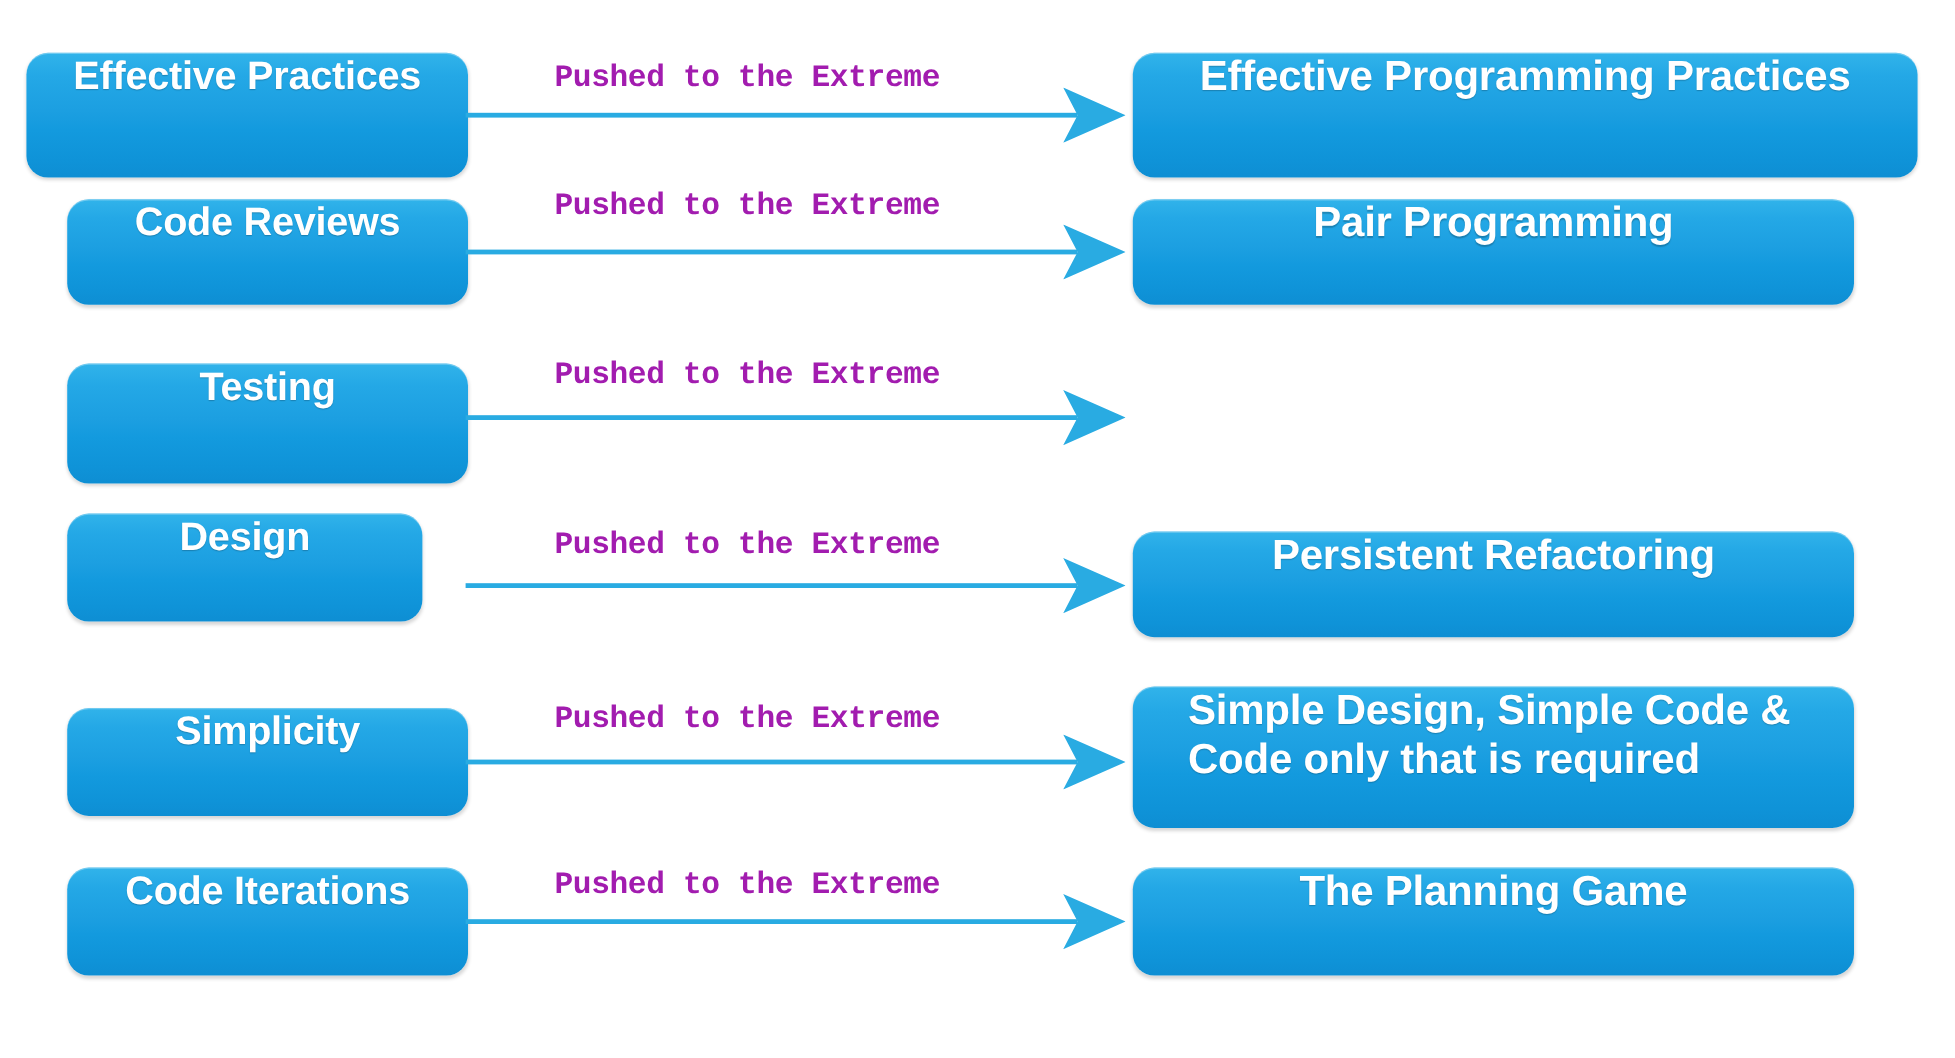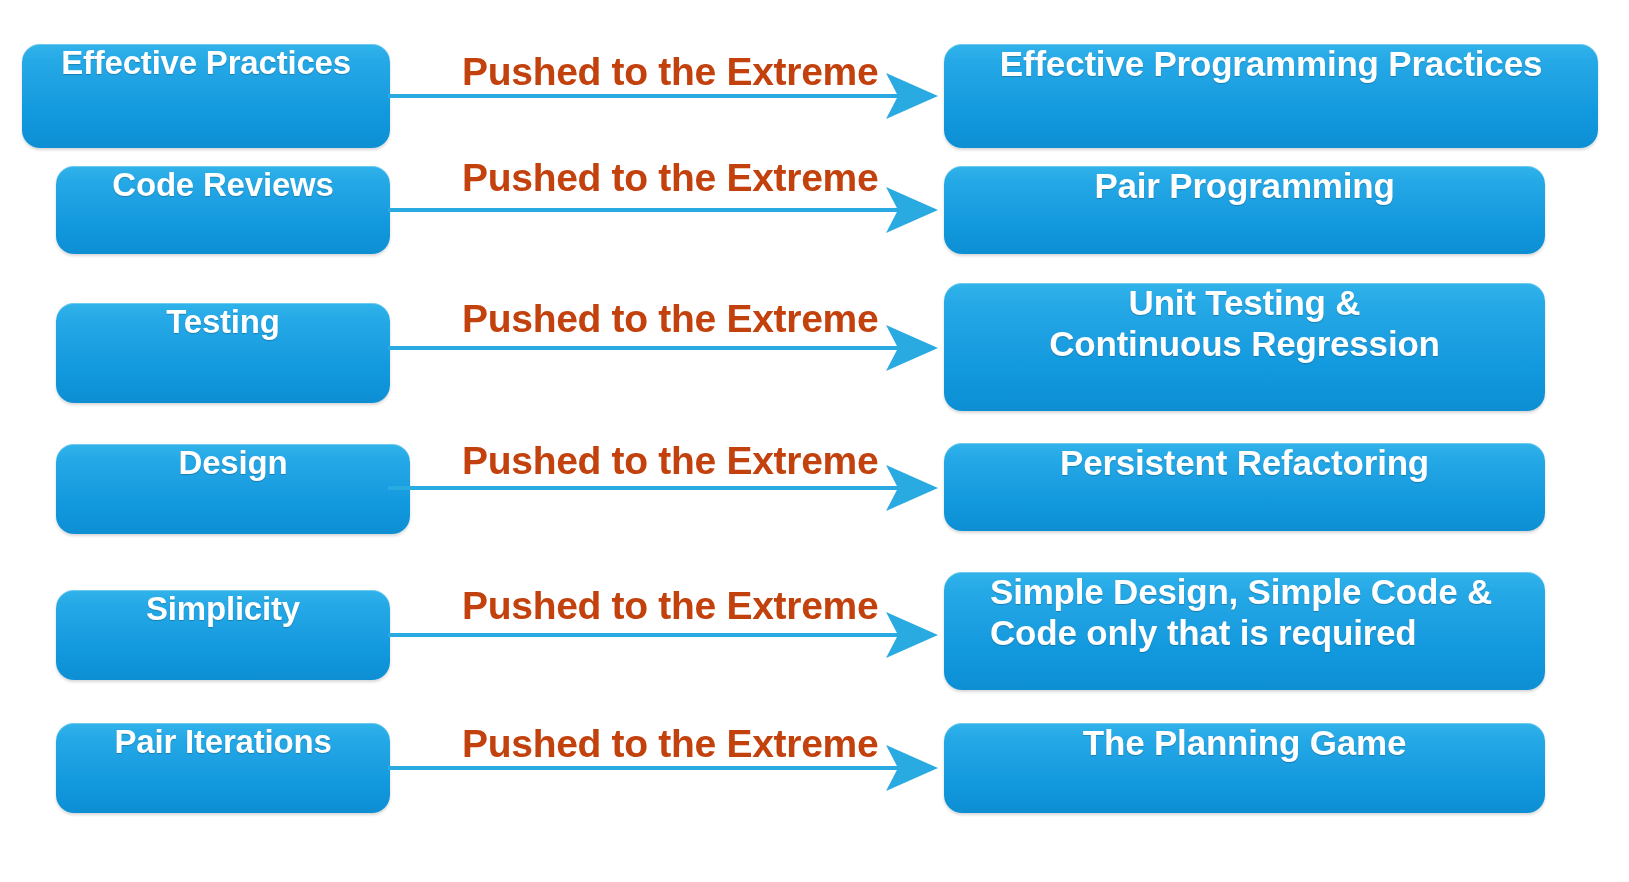--- a/index.html
+++ b/index.html
@@ -62,25 +62,26 @@
     position: absolute;
     width: 54px;
     height: 46px;
     overflow: visible;
   }
   .arrowhead svg { display: block; width: 54px; height: 46px; }
 
   
   .conn-label {
     position: absolute;
-    color: #c2410c;
+    color: #a21caf;
     font-weight: bold;
-    font-size: 39px;
+    font-size: 26px;
     white-space: nowrap;
     letter-spacing: -0.3px;
+    font-family: Liberation Mono, monospace;
   }
 </style>
 </head>
 <body>
 
 <div id="canvas">
 
   <div class="box left-box center" style="left:22px; top:44px; width:368px; height:104px;">
     <span class="txt">Effective Practices</span>
   </div>
@@ -112,26 +113,22 @@
   <div class="box left-box center" style="left:56px; top:303px; width:334px; height:100px;">
     <span class="txt">Testing</span>
   </div>
   <div class="connector" style="left:388px; top:346px; width:510px;"></div>
   <div class="arrowhead" style="left:884px; top:325px;">
     <svg viewBox="0 0 54 46" xmlns="http://www.w3.org/2000/svg">
       <path d="M54 23 L2 46 L14 23 L2 0 Z" fill="#29abe2"></path>
     </svg>
   </div>
   <div class="conn-label" style="left:462px; top:297px;">Pushed to the Extreme</div>
-  <div class="box right-box center" style="left:944px; top:283px; width:601px; height:128px; white-space:pre-line;">
-    <span class="txt">Unit Testing &amp;
-Continuous Regression</span>
-  </div>
 
-  <div class="box left-box center" style="left:56px; top:444px; width:354px; height:90px;">
+  <div class="box left-box center" style="left:56px; top:428px; width:296px; height:90px;">
     <span class="txt">Design</span>
   </div>
   <div class="connector" style="left:388px; top:486px; width:510px;"></div>
   <div class="arrowhead" style="left:884px; top:465px;">
     <svg viewBox="0 0 54 46" xmlns="http://www.w3.org/2000/svg">
       <path d="M54 23 L2 46 L14 23 L2 0 Z" fill="#29abe2"></path>
     </svg>
   </div>
   <div class="conn-label" style="left:462px; top:439px;">Pushed to the Extreme</div>
   <div class="box right-box center" style="left:944px; top:443px; width:601px; height:88px;">
@@ -147,21 +144,21 @@
       <path d="M54 23 L2 46 L14 23 L2 0 Z" fill="#29abe2"></path>
     </svg>
   </div>
   <div class="conn-label" style="left:462px; top:584px;">Pushed to the Extreme</div>
   <div class="box right-box leftal" style="left:944px; top:572px; width:601px; height:118px; white-space:pre-line;">
     <span class="txt" style="padding:0 18px;">Simple Design, Simple Code &amp;
 Code only that is required</span>
   </div>
 
   <div class="box left-box center" style="left:56px; top:723px; width:334px; height:90px;">
-    <span class="txt">Pair Iterations</span>
+    <span class="txt">Code Iterations</span>
   </div>
   <div class="connector" style="left:388px; top:766px; width:510px;"></div>
   <div class="arrowhead" style="left:884px; top:745px;">
     <svg viewBox="0 0 54 46" xmlns="http://www.w3.org/2000/svg">
       <path d="M54 23 L2 46 L14 23 L2 0 Z" fill="#29abe2"></path>
     </svg>
   </div>
   <div class="conn-label" style="left:462px; top:722px;">Pushed to the Extreme</div>
   <div class="box right-box center" style="left:944px; top:723px; width:601px; height:90px;">
     <span class="txt">The Planning Game</span>

